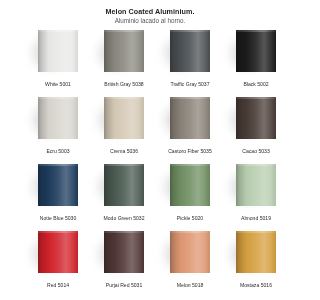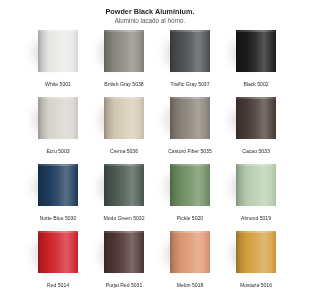--- a/index.html
+++ b/index.html
@@ -131,21 +131,21 @@
     line-height: 7px;
     white-space: nowrap;
   }
 </style>
 </head>
 <body>
 
 <div class="page">
 
   <div class="header">
-    <div class="header-title">Powder Black Aluminium.</div>
+    <div class="header-title">Melon Coated Aluminium.</div>
     <div class="header-subtitle">Aluminio lacado al horno.</div>
   </div>
 
   <div class="grid">
       <div class="row">
         <div class="cell">
           <div class="chip-wrap">
             <div class="chip-shadow"></div>
             <div class="chip" style="background: rgb(233, 233, 231);"></div>
           </div>

